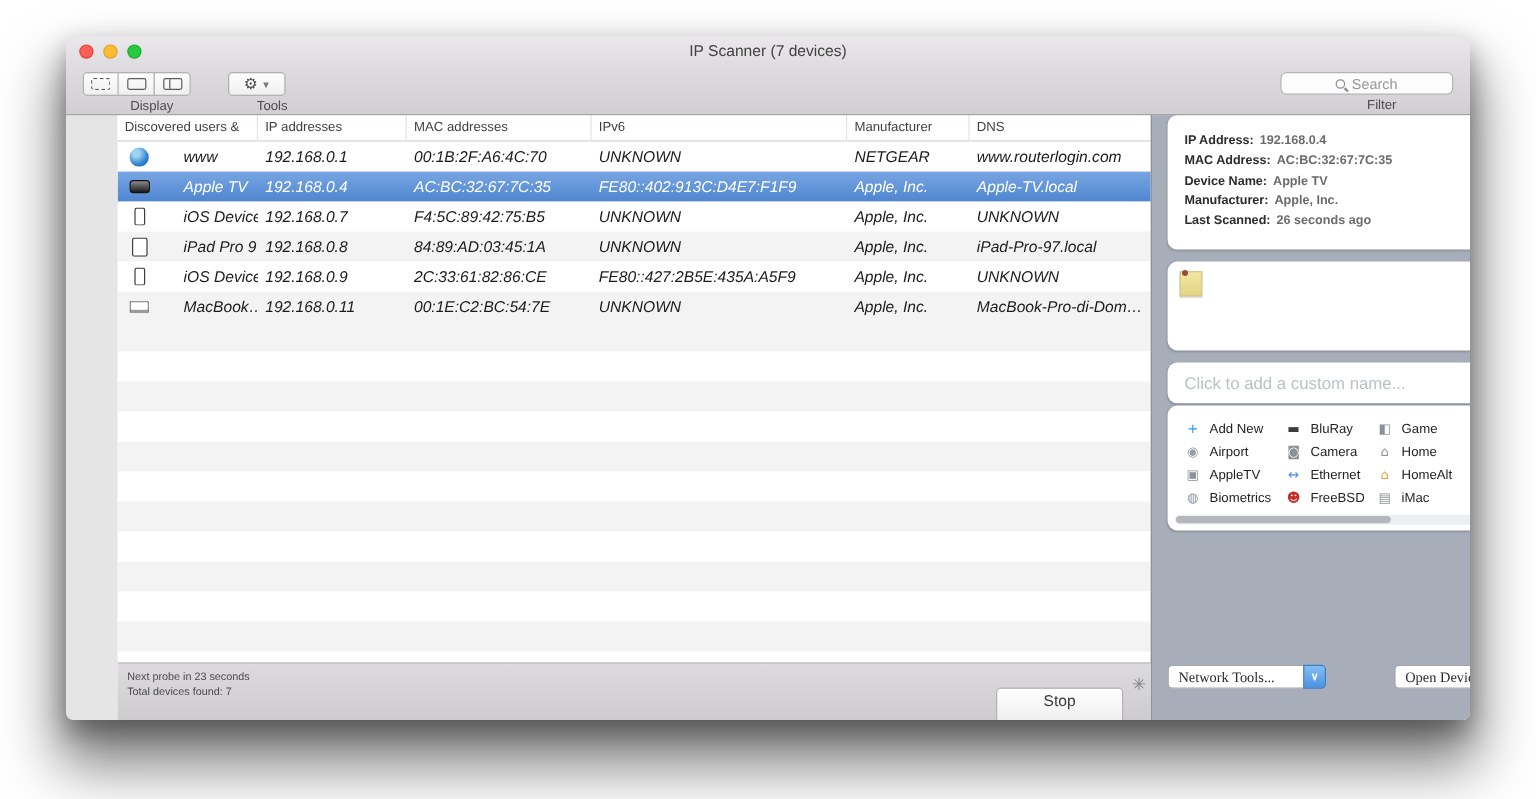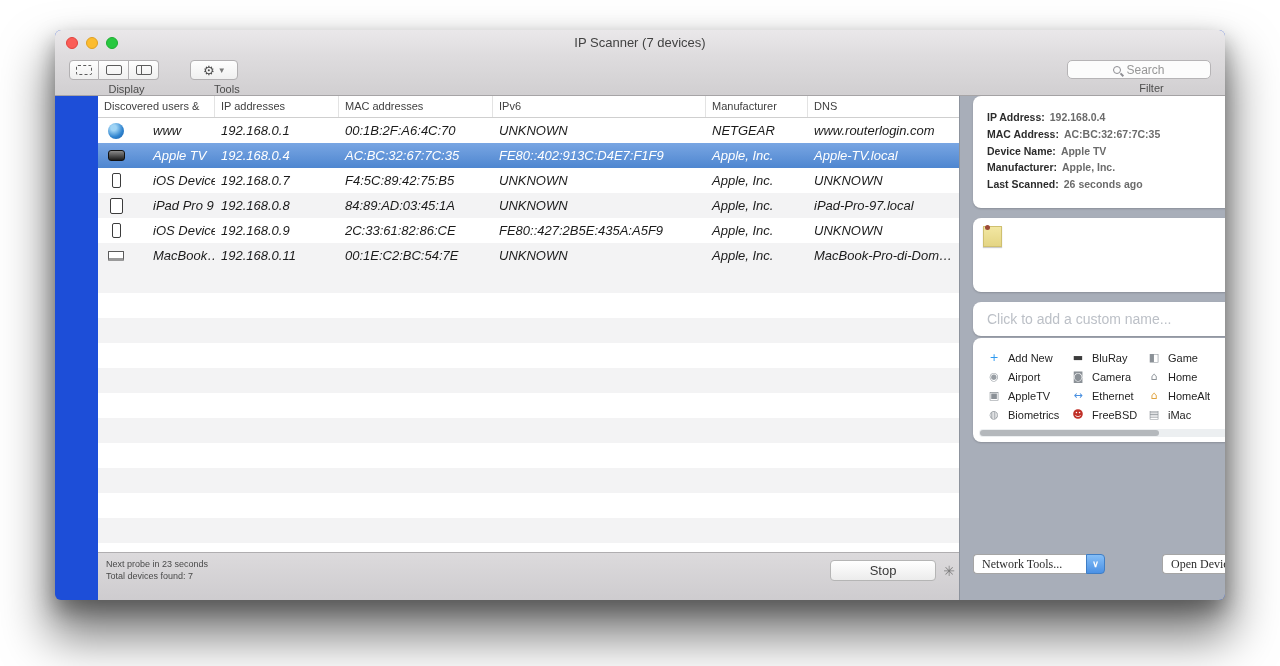--- a/index.html
+++ b/index.html
@@ -1,20 +1,20 @@
 <!DOCTYPE html>
 <html><head>
 <meta charset="utf-8">
 <style>
   * { margin:0; padding:0; box-sizing:border-box; }
   html,body { width:1280px; height:666px; overflow:hidden; background:#ffffff;
     font-family:"Liberation Sans","DejaVu Sans",sans-serif; }
 
   .window { position:absolute; left:55px; top:30px; width:1170px; height:570px;
-    border-radius:6px; overflow:hidden; background:#1d4ed8;
+    border-radius:6px; overflow:hidden; background:#e5e5e5;
     box-shadow:0 32px 48px 6px rgba(0,0,0,0.50), 0 10px 22px rgba(0,0,0,0.35);
     display:flex; flex-direction:column; }
 
   
   .titlebar { height:26px; background:linear-gradient(#eae8ea,#dedcde); position:relative; flex:none; }
   .traffic { position:absolute; left:11px; top:7px; display:flex; gap:8px; }
   .light { width:12px; height:12px; border-radius:50%; }
   .light.red    { background:#fb5d57; border:1px solid #e1433e; }
   .light.yellow { background:#fcbc2f; border:1px solid #dfa023; }
   .light.green  { background:#28c840; border:1px solid #1ead31; }
@@ -70,21 +70,21 @@
   .icon-appletv { width:17px; height:11px; border-radius:3px;
     background:linear-gradient(#8a8a8a,#1c1c1c); border:1px solid #111; }
   .icon-iphone { width:9px; height:15px; border:1.5px solid #3c3c3c; border-radius:2px; background:#fff; }
   .icon-ipad { width:13px; height:16px; border:1.5px solid #3c3c3c; border-radius:2px; background:#fff; }
   .icon-macbook { width:16px; height:10px; border:1.5px solid #5a5a5a; border-bottom:3px solid #9a9a9a; border-radius:1px; background:#fff; }
 
   
   .statusbar { height:48px; flex:none; background:linear-gradient(#dcdadc,#cecccf);
     border-top:1px solid #b0aeb0; position:relative; }
   .statustext { position:absolute; left:8px; top:5px; font-size:9px; color:#4a4a4a; line-height:12px; }
-  .stopbtn { position:absolute; right:23px; top:7px; width:106px; height:21px;
+  .stopbtn { position:absolute; right:23px; top:20px; width:106px; height:33px;
     background:linear-gradient(#ffffff,#ececec); border:1px solid #b5b5b5; border-radius:4px;
     font-size:13px; color:#3a3a3a; text-align:center; line-height:19px; }
   .spinner { position:absolute; right:4px; top:10px; font-size:14px; color:#7d7d7d;
     font-family:"DejaVu Sans",sans-serif; }
 
   
   .panel { flex:1; background:#a8aeb9; display:flex; flex-direction:column; min-height:0; border-left:1px solid #8d939d; }
   .panel-header { height:38px; flex:none; display:flex; align-items:center; padding:4px 16px 0 16px; }
   .panel-title { font-size:25px; color:#e2e5ea; text-shadow:0 1px 2px rgba(0,0,0,0.15); font-weight:400; }
   .card { background:#fff; border-radius:8px; margin:0 10px 0 13px; box-shadow:0 1px 2px rgba(0,0,0,0.18); }

